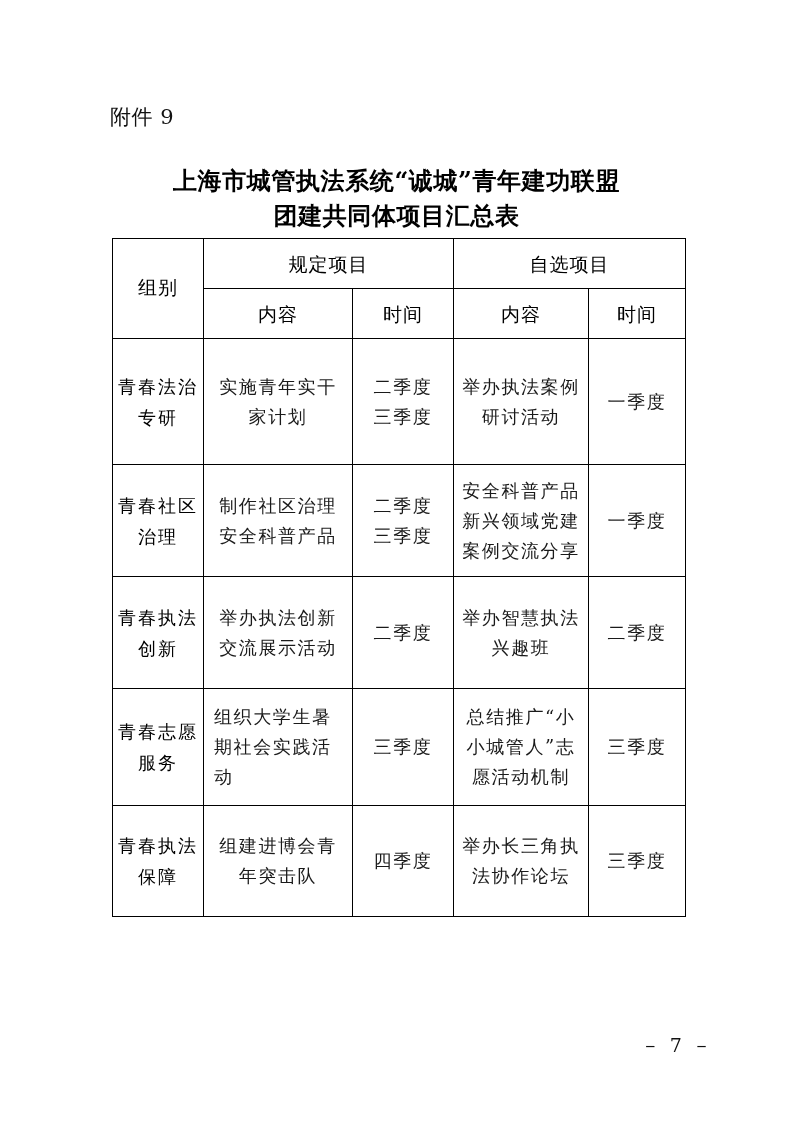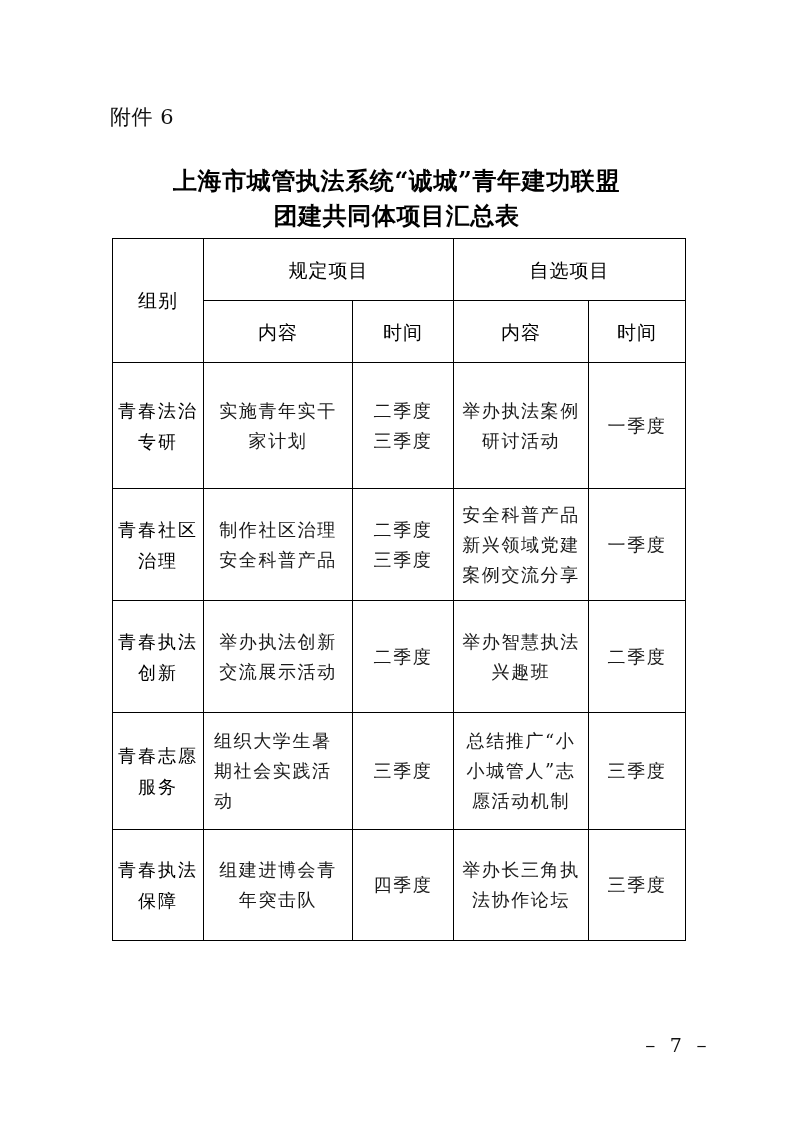--- a/index.html
+++ b/index.html
@@ -67,21 +67,21 @@
   }
   table.summary {
     border-collapse: collapse;
     width: 573px;
     table-layout: fixed;
     background: #ffffff;
   }
   table.summary td,
   table.summary th {
     border: 1.3px solid #000000;
-    padding: 6px 4px;
+    padding: 0 4px;
     text-align: center;
     vertical-align: middle;
     font-weight: normal;
   }
 
   
   .cw-group { width: 91px; }
   .cw-req-c { width: 149px; }
   .cw-req-t { width: 101px; }
   .cw-opt-c { width: 135px; }
@@ -89,21 +89,21 @@
 
   
   .hdr {
     font-family: "DejaVu Sans", "Liberation Sans", sans-serif;
     font-size: 19px;
     line-height: 26px;
     letter-spacing: 1px;
     height: 49px;
   }
   .hdr-group {
-    font-family: Liberation Sans, sans-serif;
+    font-family: Liberation Mono, monospace;
     font-size: 19px;
     line-height: 26px;
     letter-spacing: 1px;
     margin-top: 21px;
   }
 
   
   .cell-body {
     font-family: "DejaVu Serif", "Liberation Serif", serif;
     font-size: 18px;
@@ -150,21 +150,21 @@
     line-height: 26px;
     letter-spacing: 2px;
     color: #111111;
   }
 </style>
 </head>
 <body>
 
 <div class="page">
 
-  <div class="attach-label">附件 6</div>
+  <div class="attach-label">附件 9</div>
 
   <div class="doc-title">
     <span class="tline">上海市城管执法系统“诚城”青年建功联盟</span>
     <span class="tline">团建共同体项目汇总表</span>
   </div>
 
   <div class="tbl-wrap">
     <table class="summary">
       <colgroup>
         <col class="cw-group">

